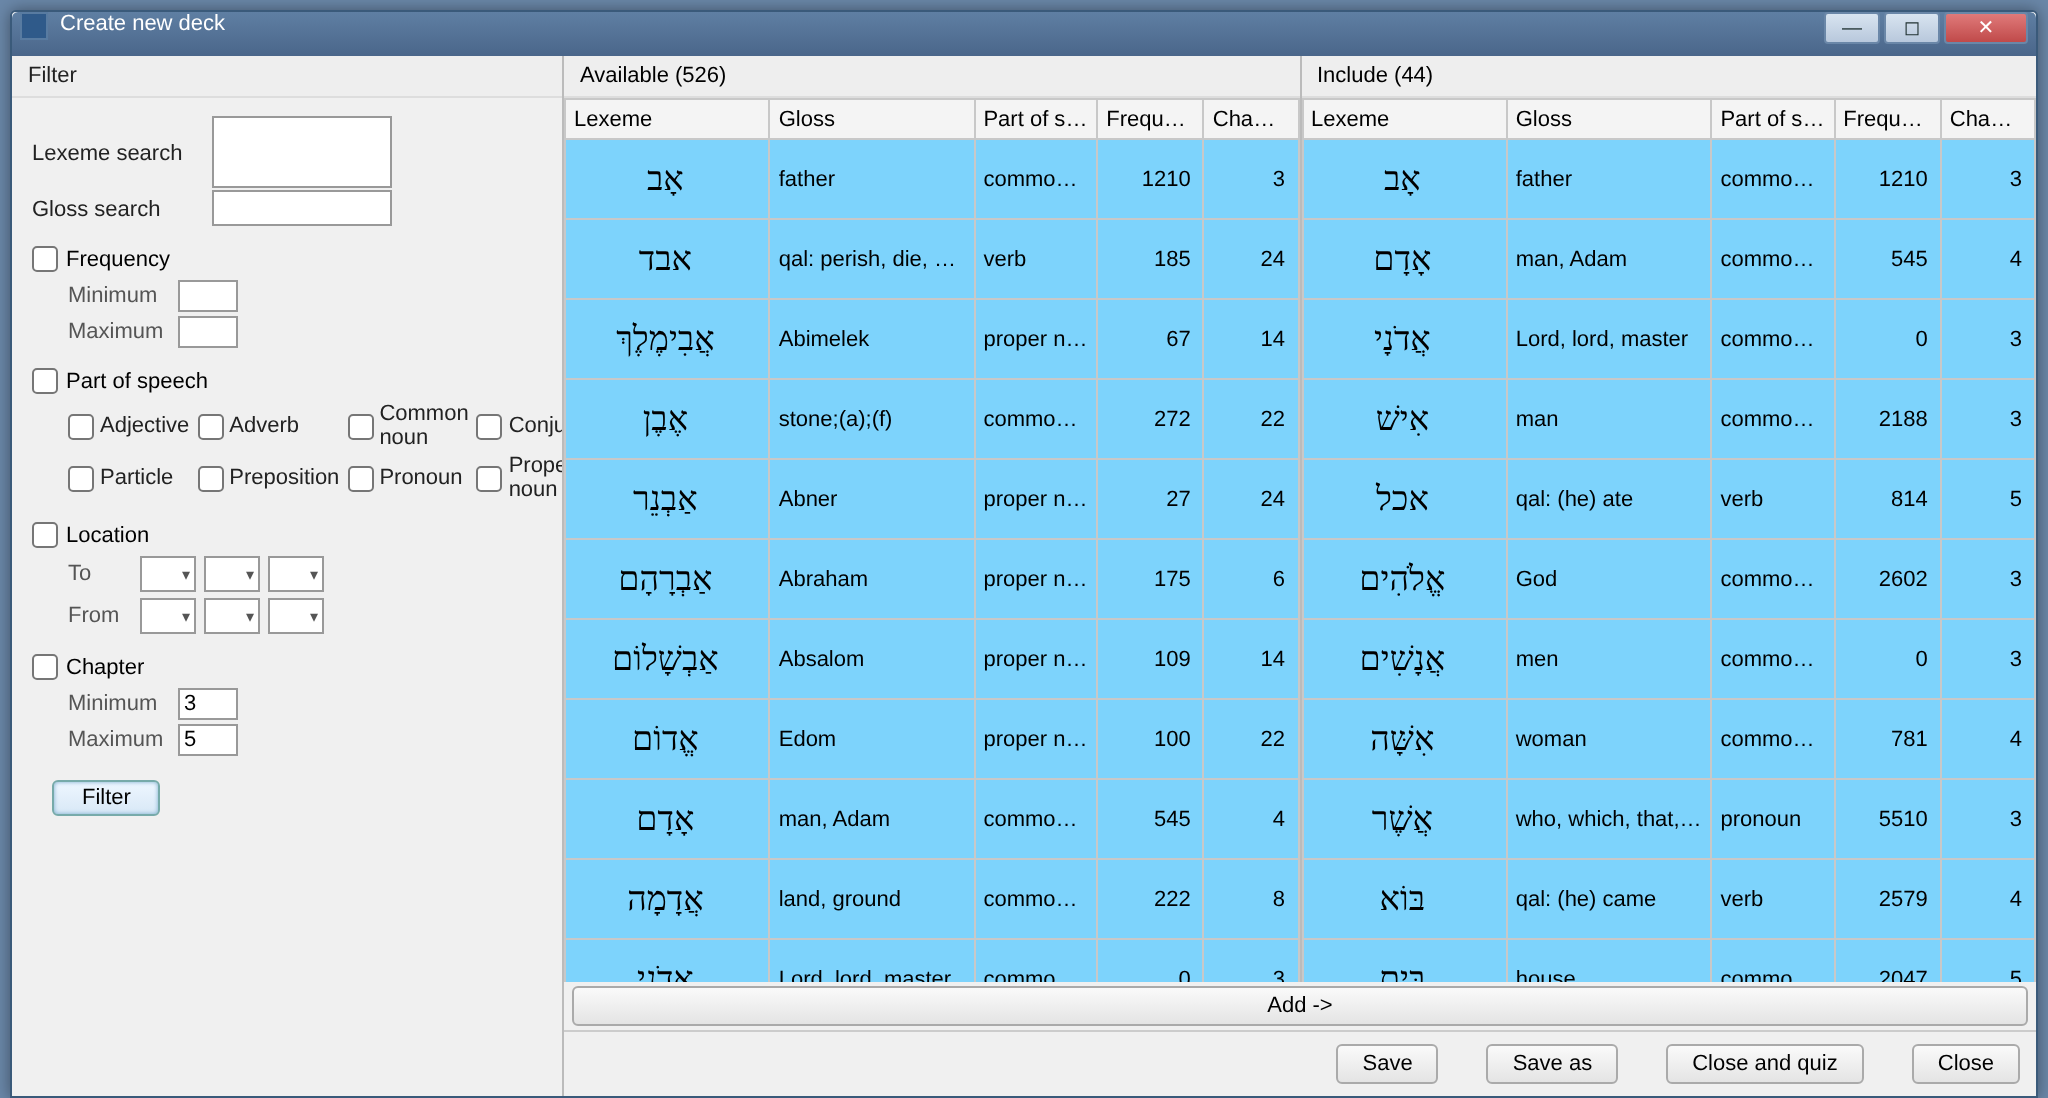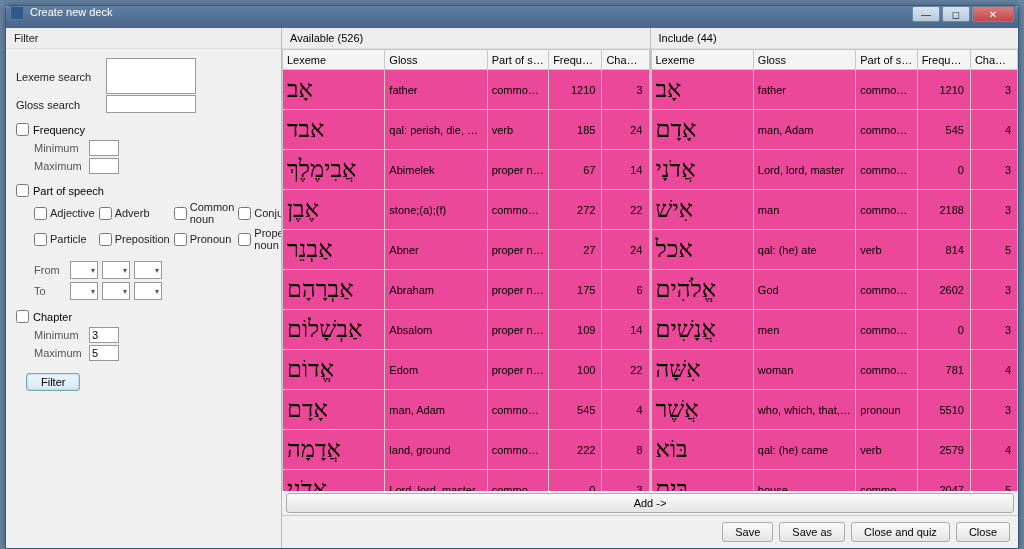--- a/index.html
+++ b/index.html
@@ -34,30 +34,30 @@
   .loc-row span { width:32px; color:#555;}
   .mini-sel { width:28px; height:18px; border:1px solid #999; background:#fff; display:inline-flex; align-items:center; justify-content:flex-end; padding-right:2px; cursor:pointer;}
   .mini-sel::after { content:"▾"; font-size:8px; color:#555;}
   .filter-btn { margin: 8px 0 0 10px; padding: 2px 14px; border:1px solid #7aa; background: linear-gradient(#eef6ff,#d8e8f6); border-radius:3px; cursor:pointer; box-shadow: 0 0 2px #7ac inset;}
   
   .tables { flex:1; display:flex; flex-direction:column; overflow:hidden;}
   .tables-top { flex:1; display:flex; overflow:hidden;}
   .tbl-panel { flex:1; display:flex; flex-direction:column; border-left:1px solid #bbb; overflow:hidden;}
   .tbl-panel:first-child { border-left:none;}
   .tbl-title { padding:4px 8px; background:#eee; border-bottom:1px solid #ddd;}
-  .grid-wrap { flex:1; overflow:auto; background:#ec4899; position:relative;}
+  .grid-wrap { flex:1; overflow:auto; background:#7dd3fc; position:relative;}
   table { border-collapse: collapse; width:100%; table-layout: fixed;}
   th, td { border:1px solid #c8c8c8; padding:0 4px; text-align:left; overflow:hidden; white-space:nowrap; text-overflow:ellipsis; height:40px; vertical-align:middle;}
   th { background:#f4f4f4; height:20px; font-weight:normal; position:sticky; top:0;}
-  td.lex { font-family: "SBL Hebrew", "Ezra SIL", "Times New Roman", serif; font-size:24px; text-align:left; direction:rtl; padding-right:6px;}
+  td.lex { font-family: "SBL Hebrew", "Ezra SIL", "Times New Roman", serif; font-size:17px; text-align:center; direction:rtl; padding-right:6px;}
   td.num, th.num { text-align:right; padding-right:6px;}
   col.c-lex { width:100px;} col.c-gloss { width:100px;} col.c-pos { width:60px;} col.c-freq { width:52px;} col.c-ch { width:46px;}
   .wide-btn { width:calc(100% - 8px); margin:2px 4px; padding:3px 0; text-align:center; border:1px solid #aaa; background:linear-gradient(#fafafa,#e4e4e4); border-radius:3px; cursor:pointer;}
   .btn-row { flex:1;}
-  .bottom-bar { display:flex; justify-content:flex-end; padding:6px 8px; gap:6px; background:#f0f0f0; border-top:1px solid #ccc;}
+  .bottom-bar { display:flex; justify-content:flex-end; padding:6px 8px; gap:24px; background:#f0f0f0; border-top:1px solid #ccc;}
   .bottom-bar button { padding:3px 12px; border:1px solid #aaa; background:linear-gradient(#fafafa,#e4e4e4); border-radius:3px; cursor:pointer;}
   .add-remove-row { display:flex;}
   
   .grid-wrap::-webkit-scrollbar { width:16px;}
   .grid-wrap::-webkit-scrollbar-track { background:#eaeaea;}
   .grid-wrap::-webkit-scrollbar-thumb { background:#c4c4c4; border:1px solid #999;}
 </style>
 </head>
 <body>
 
@@ -115,28 +115,32 @@
               <label><input type="checkbox" style="">Number</label>
               <label><input type="checkbox" style="">Particle</label>
               <label><input type="checkbox" style="">Preposition</label>
               <label><input type="checkbox" style="">Pronoun</label>
               <label><input type="checkbox" style="">Proper noun</label>
               <label><input type="checkbox" style="">Verb</label>
             </div>
         </div>
 
         <div class="grp">
+          <div class="grp-head">
+            <input type="checkbox" style="">
+            <span>Location</span>
+          </div>
+          <div class="loc-row">
+              <span>To</span>
+            <div class="mini-sel"></div>
+            <div class="mini-sel"></div>
+            <div class="mini-sel"></div>
+          </div>
           <div class="loc-row">
               <span>From</span>
-            <div class="mini-sel"></div>
-            <div class="mini-sel"></div>
-            <div class="mini-sel"></div>
-          </div>
-          <div class="loc-row">
-              <span>To</span>
             <div class="mini-sel"></div>
             <div class="mini-sel"></div>
             <div class="mini-sel"></div>
           </div>
         </div>
 
         <div class="grp">
           <div class="grp-head">
             <input type="checkbox" style="">
             <span>Chapter</span>

